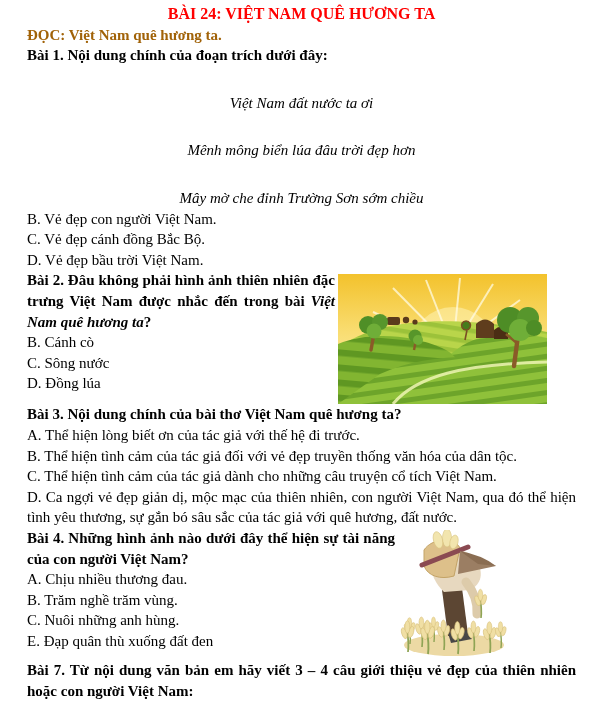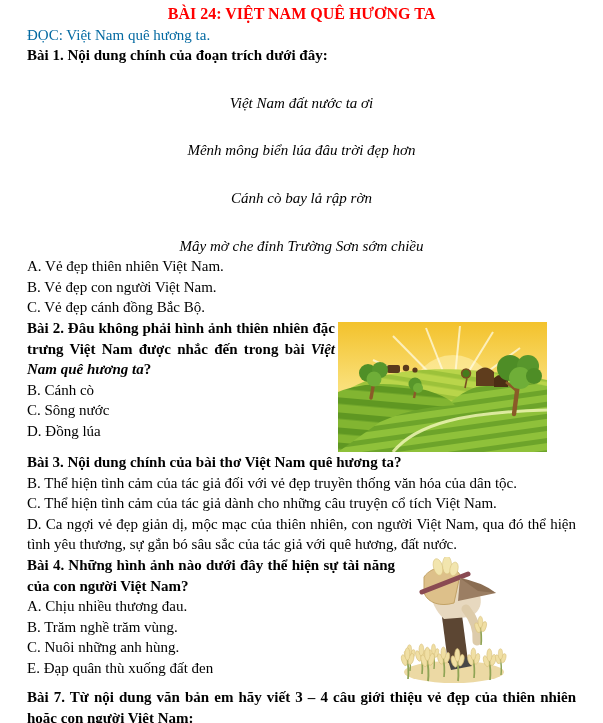--- a/index.html
+++ b/index.html
@@ -15,22 +15,22 @@
     overflow:hidden;
   }
   .title{
     margin:0;
     font-size:16px;
     font-weight:bold;
     text-align:center;
     color:#FF0000;
   }
   .reading{
-    font-weight:normal;
-    color:#0369a1;
+    font-weight:bold;
+    color:#a16207;
   }
   .bold{font-weight:bold;}
   .just{text-align:justify;}
   .poem-line{
     text-align:center;
     font-style:italic;
     margin-top:27px;
   }
   .options div{white-space:nowrap;}
   .options .wrap{white-space:normal;}
@@ -47,27 +47,26 @@
 <div class="page">
 
   <h1 class="title">BÀI 24: VIỆT NAM QUÊ HƯƠNG TA</h1>
   <div class="reading">ĐỌC: Việt Nam quê hương ta.</div>
 
   <section>
     <div class="bold">Bài 1. Nội dung chính của đoạn trích dưới đây:</div>
     <div>
       <div class="poem-line">Việt Nam đất nước ta ơi</div>
       <div class="poem-line">Mênh mông biển lúa đâu trời đẹp hơn</div>
-      <div class="poem-line">Cánh cò bay lả rập rờn</div>
       <div class="poem-line">Mây mờ che đỉnh Trường Sơn sớm chiều</div>
     </div>
     <div class="options">
-      <div>A. Vẻ đẹp thiên nhiên Việt Nam.</div>
       <div>B. Vẻ đẹp con người Việt Nam.</div>
       <div>C. Vẻ đẹp cánh đồng Bắc Bộ.</div>
+      <div>D. Vẻ đẹp bầu trời Việt Nam.</div>
     </div>
   </section>
 
   <section class="flex-sec">
     <div class="ex2-left">
       <div class="bold just"><span>Bài 2. Đâu không phải hình ảnh thiên nhiên đặc trưng Việt Nam được nhắc đến trong bài </span><span class="ital">Việt Nam quê hương ta</span><span>?</span></div>
       <div class="options">
         <div>B. Cánh cò</div>
         <div>C. Sông nước</div>
         <div>D. Đồng lúa</div>
@@ -137,20 +136,21 @@
         <circle cx="190" cy="44" r="11" fill="#57962c"></circle>
         <circle cx="182" cy="56" r="11" fill="#6fae38"></circle>
         <circle cx="196" cy="54" r="8" fill="#4e8d26"></circle>
       </g>
     </svg>
   </section>
 
   <section>
     <div class="bold">Bài 3. Nội dung chính của bài thơ Việt Nam quê hương ta?</div>
     <div class="options">
+      <div>A. Thể hiện lòng biết ơn của tác giả với thế hệ đi trước.</div>
       <div>B. Thể hiện tình cảm của tác giả đối với vẻ đẹp truyền thống văn hóa của dân tộc.</div>
       <div>C. Thể hiện tình cảm của tác giả dành cho những câu truyện cổ tích Việt Nam.</div>
       <div class="wrap just">D. Ca ngợi vẻ đẹp giản dị, mộc mạc của thiên nhiên, con người Việt Nam, qua đó thể hiện tình yêu thương, sự gắn bó sâu sắc của tác giả với quê hương, đất nước.</div>
     </div>
   </section>
 
   <section class="flex-sec">
     <div class="ex4-left">
       <div class="bold just">Bài 4. Những hình ảnh nào dưới đây thể hiện sự tài năng của con người Việt Nam?</div>
       <div class="options">

